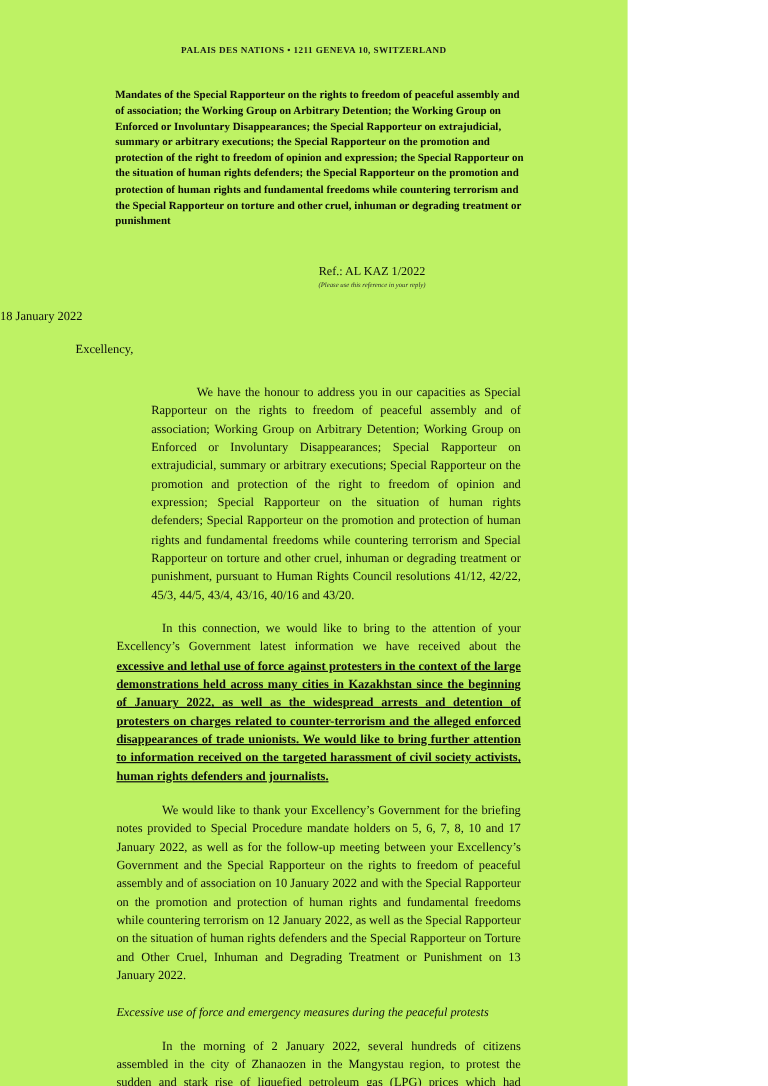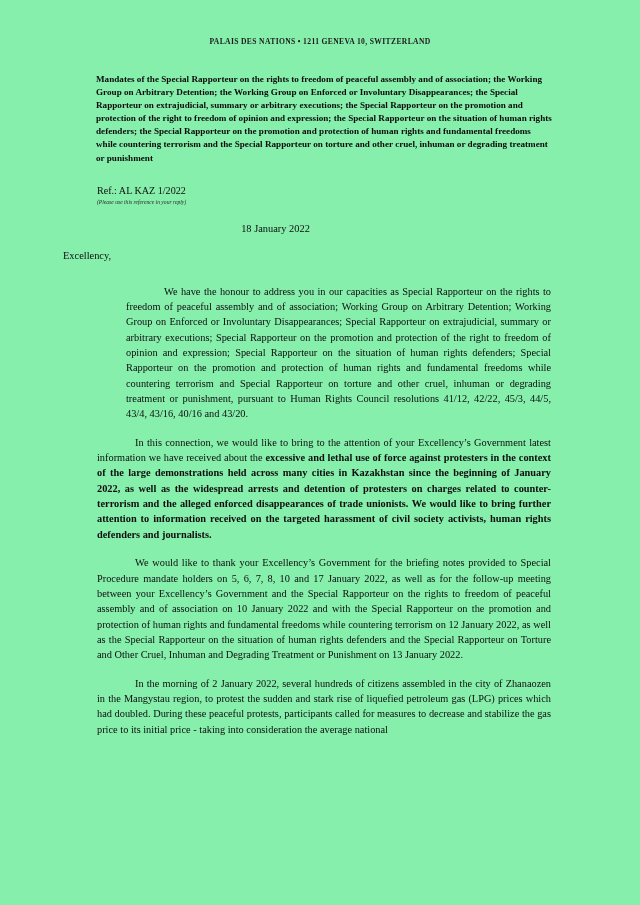--- a/index.html
+++ b/index.html
@@ -11,23 +11,23 @@
   body {
     width: 640px;
     height: 905px;
     overflow: hidden;
     font-family: "Liberation Serif", "DejaVu Serif", serif;
     color: #0d0d0d;
     -webkit-font-smoothing: antialiased;
   }
   .page {
     position: relative;
-    width: 640px;
+    width: 523px;
     height: 905px;
-    background: #86efac;
+    background: #bef264;
     box-sizing: border-box;
   }
 
   
   .letterhead {
     text-align: center;
     font-size: 7.6px;
     letter-spacing: 0.35px;
     font-weight: bold;
     color: #1a1a1a;
@@ -40,38 +40,39 @@
     text-align: left;
     font-weight: bold;
     font-size: 9.1px;
     line-height: 13.1px;
     color: #0a0a0a;
     letter-spacing: 0.02px;
   }
 
   
   .ref-wrap {
-    margin: 20px 0 0 97px;
+    margin: 30px 0 0 97px;
+    text-align: center;
   }
   .ref-line {
     font-size: 10.1px;
     line-height: 12px;
     color: #0d0d0d;
   }
   .ref-note {
     font-size: 5.6px;
     font-style: italic;
     line-height: 8px;
     margin-top: 1px;
     color: #2a2a2a;
   }
 
   
   .date-line {
-    text-align: center;
+    text-align: left;
     margin: 16px 89px 0 0;
     font-size: 10.4px;
     line-height: 13px;
   }
 
   
   .salutation {
     margin: 14px 0 0 63px;
     font-size: 10.4px;
     line-height: 13px;
@@ -89,20 +90,21 @@
     margin: 13px 0 0 0;
     text-indent: 38px;
     color: #0d0d0d;
   }
   p.para.first {
     margin-top: 22px;
     margin-left: 29px;
   }
   p.para b {
     font-weight: bold;
+    text-decoration: underline;
   }
   p.subhead {
     font-style: italic;
     text-align: left;
     text-indent: 0;
     font-size: 10.2px;
     line-height: 14px;
     margin: 16px 0 0 0;
   }
   .lead-in {
@@ -129,17 +131,18 @@
 
   <div class="body-area">
 
     <p class="para first">We have the honour to address you in our capacities as Special Rapporteur on the rights to freedom of peaceful assembly and of association; Working Group on Arbitrary Detention; Working Group on Enforced or Involuntary Disappearances; Special Rapporteur on extrajudicial, summary or arbitrary executions; Special Rapporteur on the promotion and protection of the right to freedom of opinion and expression; Special Rapporteur on the situation of human rights defenders; Special Rapporteur on the promotion and protection of human rights and fundamental freedoms while countering terrorism and Special Rapporteur on torture and other cruel, inhuman or degrading treatment or punishment, pursuant to Human Rights Council resolutions 41/12, 42/22, 45/3, 44/5, 43/4, 43/16, 40/16 and 43/20.</p>
 
     <p class="para"><span>In this connection, we would like to bring to the attention of your Excellency’s Government latest information we have received about the </span><b>excessive and lethal use of force against protesters in the context of the large demonstrations held across many cities in Kazakhstan since the beginning of January 2022, as well as the widespread arrests and detention of protesters on charges related to counter-terrorism and the alleged enforced disappearances of trade unionists. We would like to bring further attention to information received on the targeted harassment of civil society activists, human rights defenders and journalists</b><b>.</b></p>
 
     <p class="para">We would like to thank your Excellency’s Government for the briefing notes provided to Special Procedure mandate holders on 5, 6, 7, 8, 10 and 17 January 2022, as well as for the follow-up meeting between your Excellency’s Government and the Special Rapporteur on the rights to freedom of peaceful assembly and of association on 10 January 2022 and with the Special Rapporteur on the promotion and protection of human rights and fundamental freedoms while countering terrorism on 12 January 2022, as well as the Special Rapporteur on the situation of human rights defenders and the Special Rapporteur on Torture and Other Cruel, Inhuman and Degrading Treatment or Punishment on 13 January 2022.</p>
 
 
+    <p class="subhead">Excessive use of force and emergency measures during the peaceful protests</p>
 
     <p class="para">In the morning of 2 January 2022, several hundreds of citizens assembled in the city of Zhanaozen in the Mangystau region, to protest the sudden and stark rise of liquefied petroleum gas (LPG) prices which had doubled. During these peaceful protests, participants called for measures to decrease and stabilize the gas price to its initial price - taking into consideration the average national</p>
 
   </div>
 </div>
 
 </body></html>

